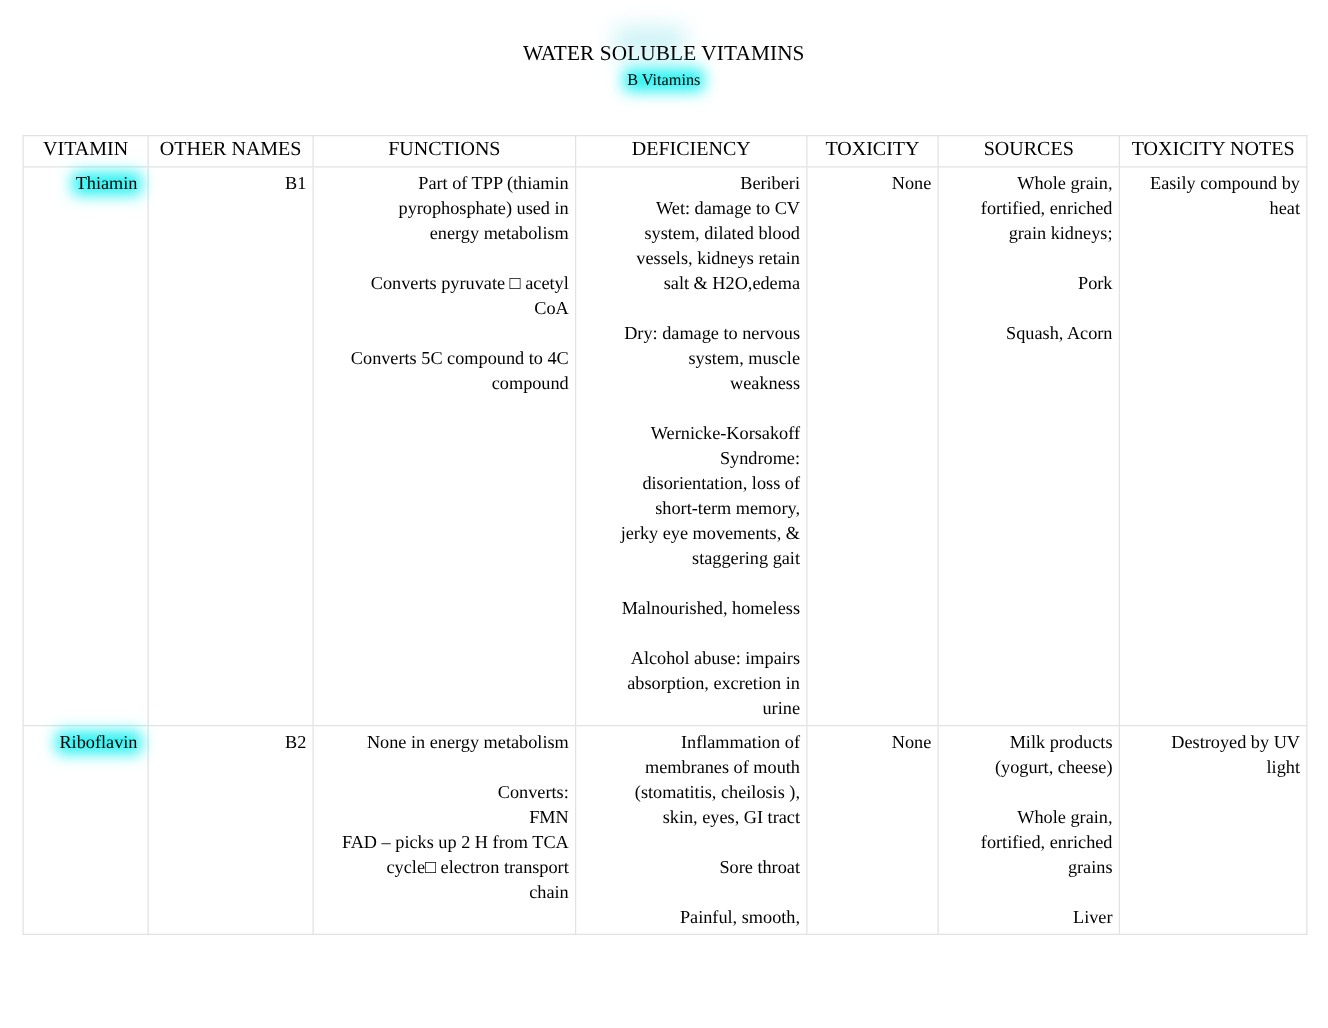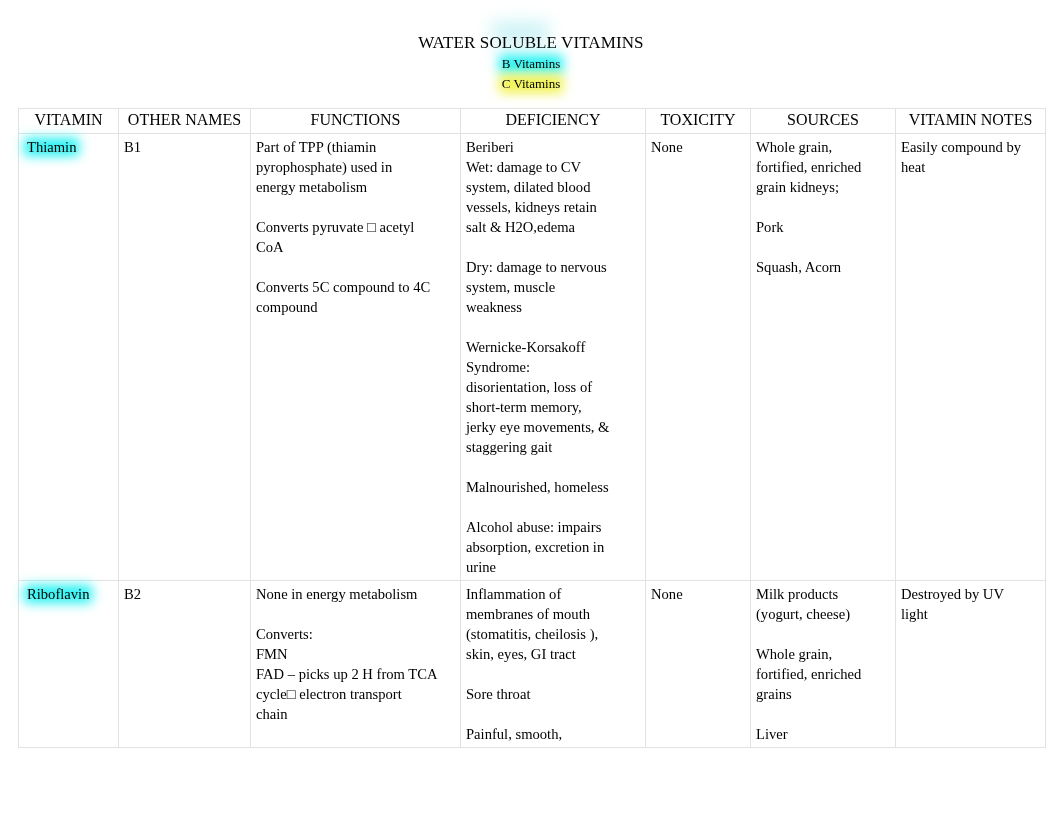--- a/index.html
+++ b/index.html
@@ -86,20 +86,21 @@
   .vit-table col.c-deficiency   { width: 185px; }
   .vit-table col.c-toxicity     { width: 105px; }
   .vit-table col.c-sources      { width: 145px; }
   .vit-table col.c-notes        { width: 150px; }
 
   .vit-table th,
   .vit-table td {
     border: 1px solid #e2e2e2;
     vertical-align: top;
     padding: 0;
+    text-align: right;
   }
   .vit-table th {
     font-weight: normal;
     font-size: 16px;
     line-height: 20px;
     text-align: center;
     padding: 1px 4px 3px 4px;
     white-space: nowrap;
     margin-top: 46px;
   }
@@ -123,26 +124,20 @@
 <body>
 
 <div class="top-glow"></div>
 
 <div class="title-block">
   <div class="doc-title">WATER SOLUBLE VITAMINS</div>
   <div class="sub-line">
     <span class="hl hl-cyan">
       <span class="hl-bg"></span>
       <span class="hl-txt">B Vitamins</span>
-    </span>
-  </div>
-  <div class="sub-line">
-    <span class="hl hl-yellow">
-      <span class="hl-bg"></span>
-      <span class="hl-txt">C Vitamins</span>
     </span>
   </div>
 </div>
 
 <table class="vit-table">
   <colgroup>
     <col class="c-vitamin">
     <col class="c-other">
     <col class="c-functions">
     <col class="c-deficiency">
@@ -151,21 +146,21 @@
     <col class="c-notes">
   </colgroup>
   <thead>
     <tr>
       <th>VITAMIN</th>
       <th>OTHER NAMES</th>
       <th>FUNCTIONS</th>
       <th>DEFICIENCY</th>
       <th>TOXICITY</th>
       <th>SOURCES</th>
-      <th>VITAMIN NOTES</th>
+      <th>TOXICITY NOTES</th>
     </tr>
   </thead>
   <tbody>
 
     <tr class="row-thiamin">
       <td>
         <span class="hl hl-cyan">
           <span class="hl-bg"></span>
           <span class="hl-txt">Thiamin</span>
         </span>

